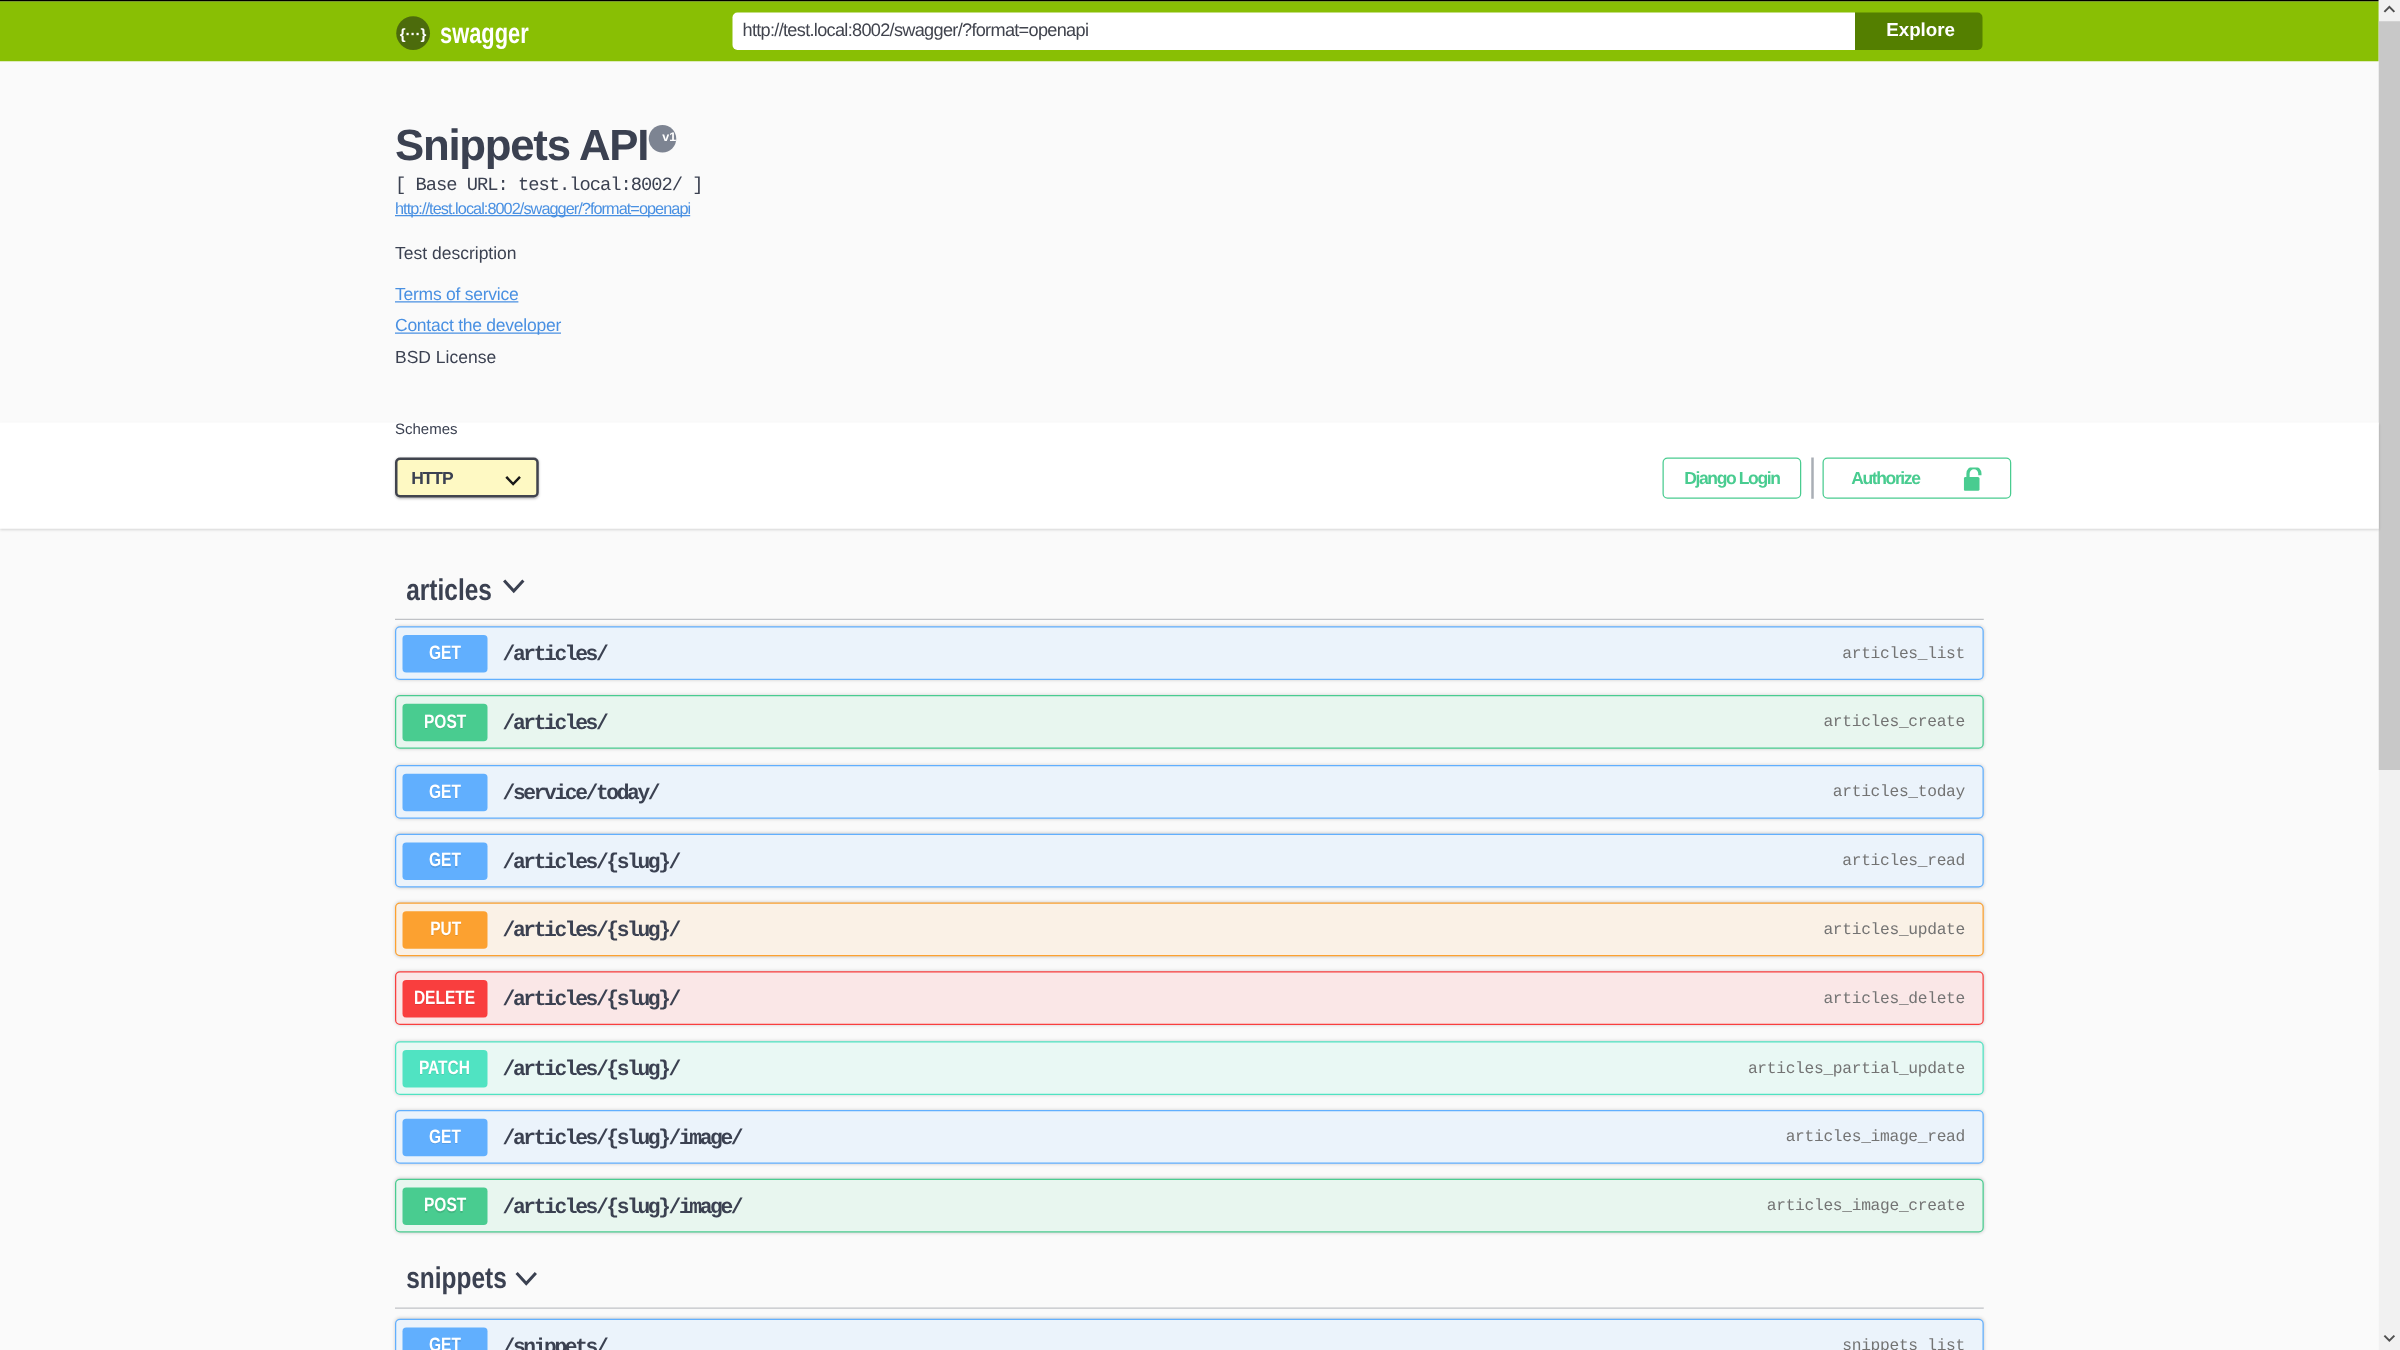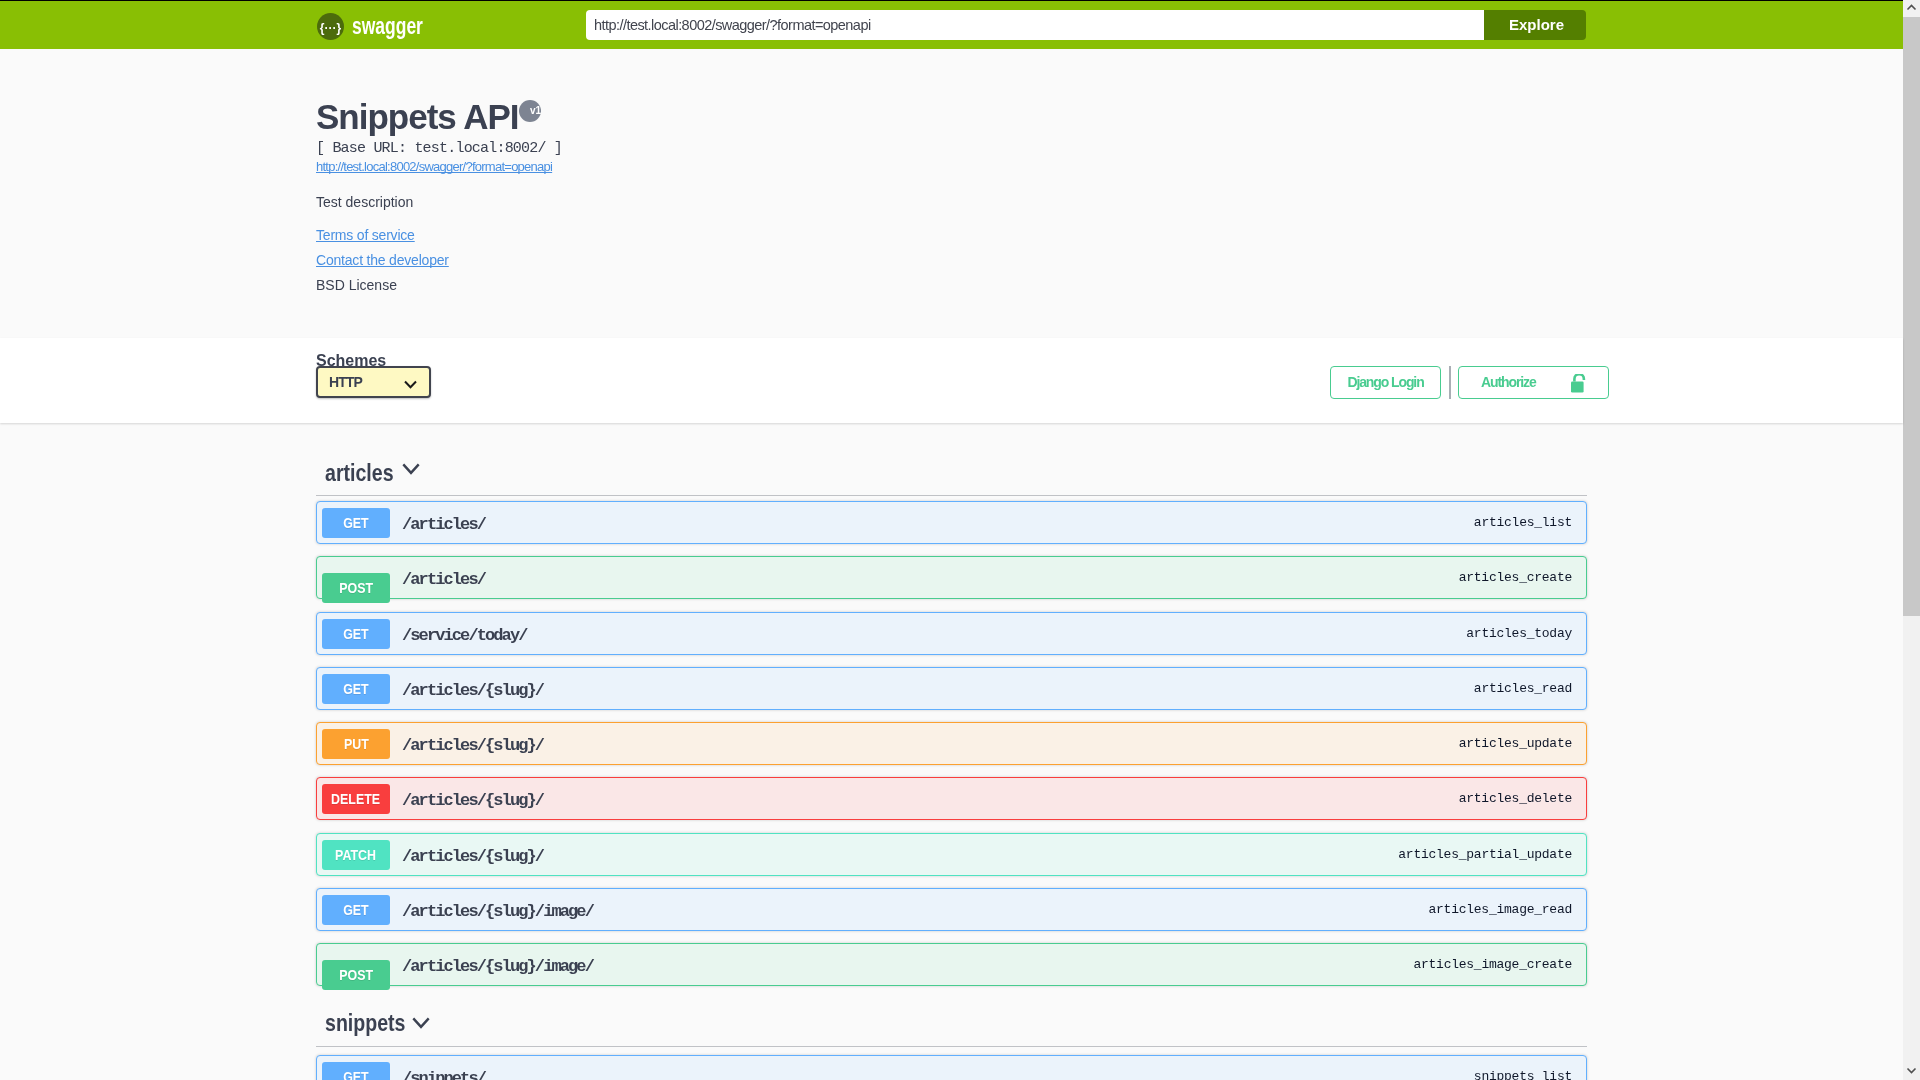--- a/index.html
+++ b/index.html
@@ -30,21 +30,21 @@
   #baseurl { left:316px; top:140px; font-size:15px; color:#3b4151; letter-spacing:-0.8px; }
   #speclink { left:316px; top:159px; text-decoration-skip-ink:none; font-size:13px; color:#4990e2; text-decoration:underline; letter-spacing:-0.75px; }
   #descr { left:316px; top:194px; font-size:14px; color:#3b4151; }
   #tos   { left:316px; top:227px; text-decoration-skip-ink:none; font-size:14px; color:#4990e2; text-decoration:underline; letter-spacing:-0.2px; }
   #contact { left:316px; top:252px; text-decoration-skip-ink:none; font-size:14px; color:#4990e2; text-decoration:underline; letter-spacing:-0.2px; }
   #license { left:316px; top:277px; font-size:14px; color:#3b4151; }
 
   
   #scheme { left:0; top:338px; width:1903px; height:85px; background:#fff;
             box-shadow:0 1px 2px 0 rgba(0,0,0,.15); }
-  #schemes-label { left:316px; top:352px; font-size:16px; font-weight:700; color:#3b4151; }
+  #schemes-label { left:316px; top:336px; font-size:12px; font-weight:400; color:#3b4151; }
   #scheme-select { left:316px; top:366px; width:115px; height:32px; border:2px solid #41444e; border-radius:4px;
                    background:#fef9c3; box-shadow:0 1px 2px 0 rgba(0,0,0,.25); }
   #scheme-select span { position:absolute; left:11px; top:6px; font-size:14px; font-weight:700; color:#3b4151; letter-spacing:-0.9px; }
   .btn { border:1.5px solid #49cc90; border-radius:4px; color:#49cc90; font-weight:700; font-size:14px;
          background:transparent; letter-spacing:-1.1px; }
   #django-btn { left:1330px; top:366px; width:111px; height:33px; text-align:center; line-height:30px; }
   #btn-sep { left:1449px; top:366px; width:2px; height:33px; background:#a9aeb5; }
   #auth-btn { left:1458px; top:366px; width:151px; height:33px; }
   #auth-btn span { position:absolute; left:22px; top:7px; }
   #auth-btn svg { right:20px !important; }
@@ -56,25 +56,25 @@
   
   .op { left:316px; width:1271px; height:42.5px; border-radius:4px; border:1px solid;
         box-shadow:0 0 3px rgba(0,0,0,.19); }
   .op .badge { position:absolute; left:5px; top:5.5px; width:68px; height:30px; border-radius:3px;
                color:#fff; font-weight:700; font-size:15.5px; text-align:center; line-height:30px;
                text-shadow:0 1px 0 rgba(0,0,0,.1); }
   .op .badge i { font-style:normal; display:inline-block; transform:scaleX(0.8); }
   .op .path { position:absolute; left:85px; top:2.5px; height:40px; line-height:40px; font-size:17px; font-weight:700;
               color:#3b4151; letter-spacing:-1.9px; font-family:"Liberation Mono", monospace; }
   .op .opid { position:absolute; right:14px; top:1px; height:25px; line-height:40px; font-size:13px; letter-spacing:-0.25px;
-              color:#0f172a; font-family:"Liberation Mono", monospace; }
+              color:#737373; font-family:"Liberation Mono", monospace; }
   .op-get    { background:#ebf3fb; border-color:#61affe; }
   .op-get    .badge { background:#61affe; }
   .op-post   { background:#e8f6ef; border-color:#49cc90; }
-  .op-post   .badge { background:#49cc90;margin-top:10px; }
+  .op-post   .badge { background:#49cc90; }
   .op-put    { background:#faf1e6; border-color:#fca130; }
   .op-put    .badge { background:#fca130; }
   .op-delete { background:#fae7e7; border-color:#f93e3e; }
   .op-delete .badge { background:#f93e3e; }
   .op-patch  { background:#e9f8f4; border-color:#50e3c2; }
   .op-patch  .badge { background:#50e3c2; }
 </style>
 </head>
 <body>
   <div id="topbar" class="abs"></div>

